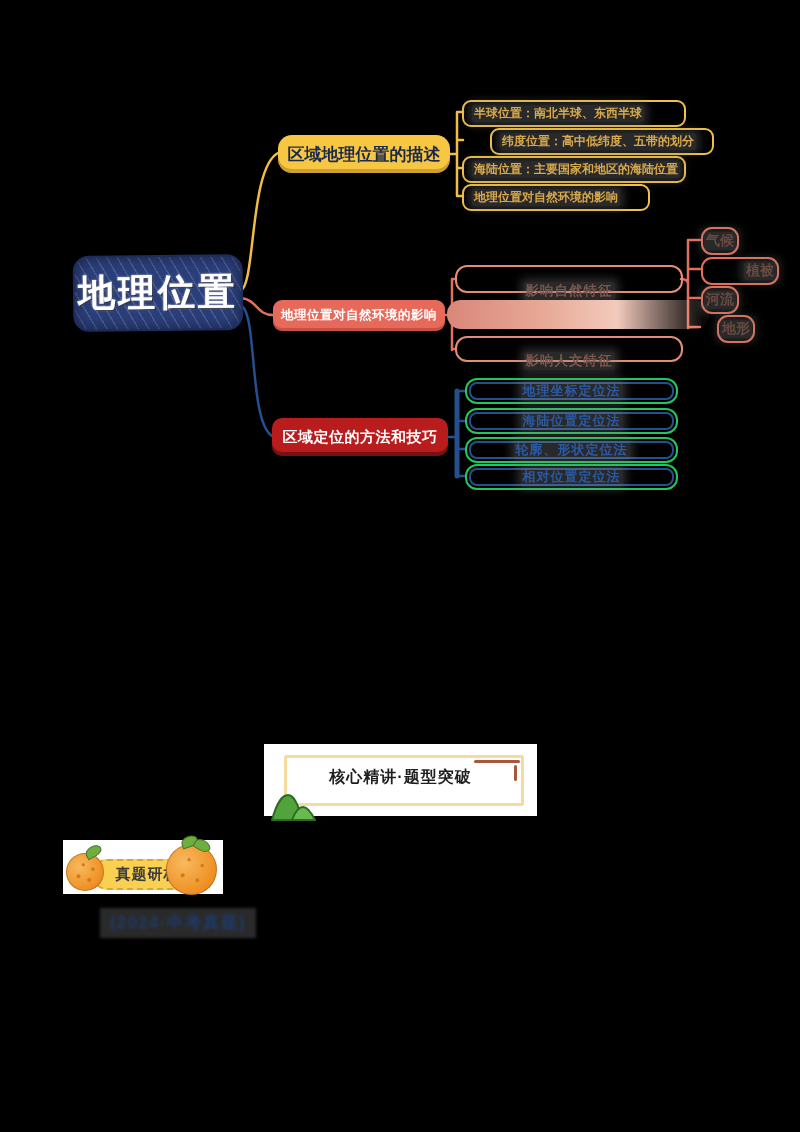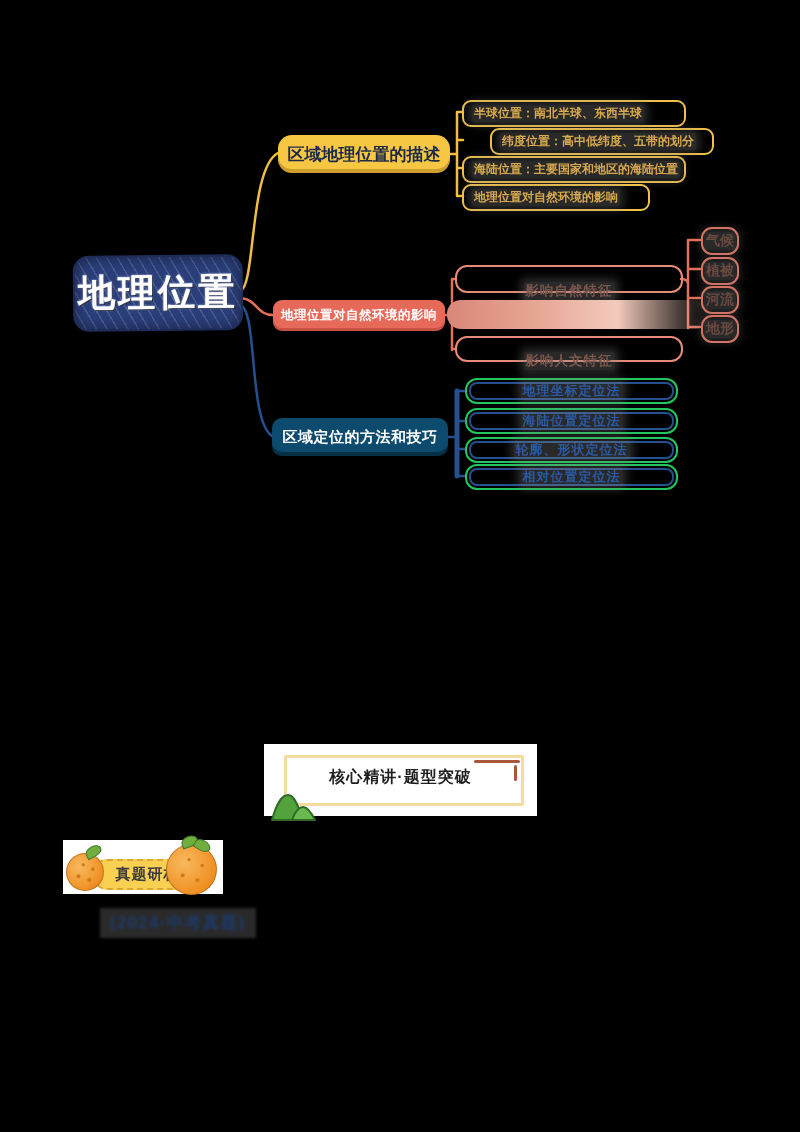--- a/index.html
+++ b/index.html
@@ -32,21 +32,21 @@
   .r-row{position:absolute;left:455px;width:224px;border:2.5px solid #e58b78;border-radius:12px;
     display:flex;align-items:center;justify-content:center;}
   .r-row span{font-size:13.5px;font-weight:bold;color:#7a564d;letter-spacing:1px;margin-top:24px;}
   .fade-bar{position:absolute;left:447px;top:300px;width:262px;height:29px;border-radius:14px;
     background:linear-gradient(90deg,#d98779 0%,#e7a795 35%,#f2cabc 65%,rgba(242,202,188,0.04) 98%);}
   .leaf-node{position:absolute;left:701px;width:34px;height:24px;border:2.5px solid #e3705c;border-radius:11px;
     display:flex;align-items:center;justify-content:center;}
   .leaf-node span{font-size:14px;font-weight:bold;color:#6b4a42;}
 
   
-  .b-parent{position:absolute;left:272px;top:418px;width:176px;height:38px;background:#0c4a6e;
+  .b-parent{position:absolute;left:272px;top:418px;width:176px;height:38px;background:#b91c1c;
     border-radius:10px;display:flex;align-items:center;justify-content:center;
     box-shadow:inset 0 -4px 0 rgba(0,0,0,.35);}
   .b-parent span{font-size:15px;font-weight:bold;color:#fff;letter-spacing:.5px;}
   .b-row{position:absolute;left:465px;width:209px;height:22px;border:2px solid #22c55e;border-radius:12px;
     display:flex;align-items:center;justify-content:center;}
   .b-row::before{content:"";position:absolute;inset:2px;border:2px solid #24508f;border-radius:8px;}
   .b-row span{position:relative;font-size:13px;font-weight:bold;color:#2b5aa5;letter-spacing:1px;}
 
   .halo{background:rgba(135,135,135,0.30);box-shadow:0 0 8px 4px rgba(135,135,135,0.30);
     border-radius:2px;padding:0 2px;}
@@ -126,27 +126,27 @@
   <div class="r-row" style="top:265px;height:24px;">
     <span class="halo">影响自然特征</span>
   </div>
   <div class="fade-bar"></div>
   <div class="r-row" style="top:336px;height:22px;">
     <span class="halo">影响人文特征</span>
   </div>
   <div class="leaf-node" style="top:227px;">
     <span class="halo">气候</span>
   </div>
-  <div class="leaf-node" style="top:257px;">
+  <div class="leaf-node" style="top:257px;padding-left:40px;">
     <span class="halo">植被</span>
   </div>
   <div class="leaf-node" style="top:286px;">
     <span class="halo">河流</span>
   </div>
-  <div class="leaf-node" style="top:315px;">
+  <div class="leaf-node" style="top:315px;margin-left:16px;">
     <span class="halo">地形</span>
   </div>
 
   <div class="b-parent">
     <span>区域定位的方法和技巧</span>
   </div>
   <div class="b-row" style="top:378px;">
     <span class="halo">地理坐标定位法</span>
   </div>
   <div class="b-row" style="top:408px;">

